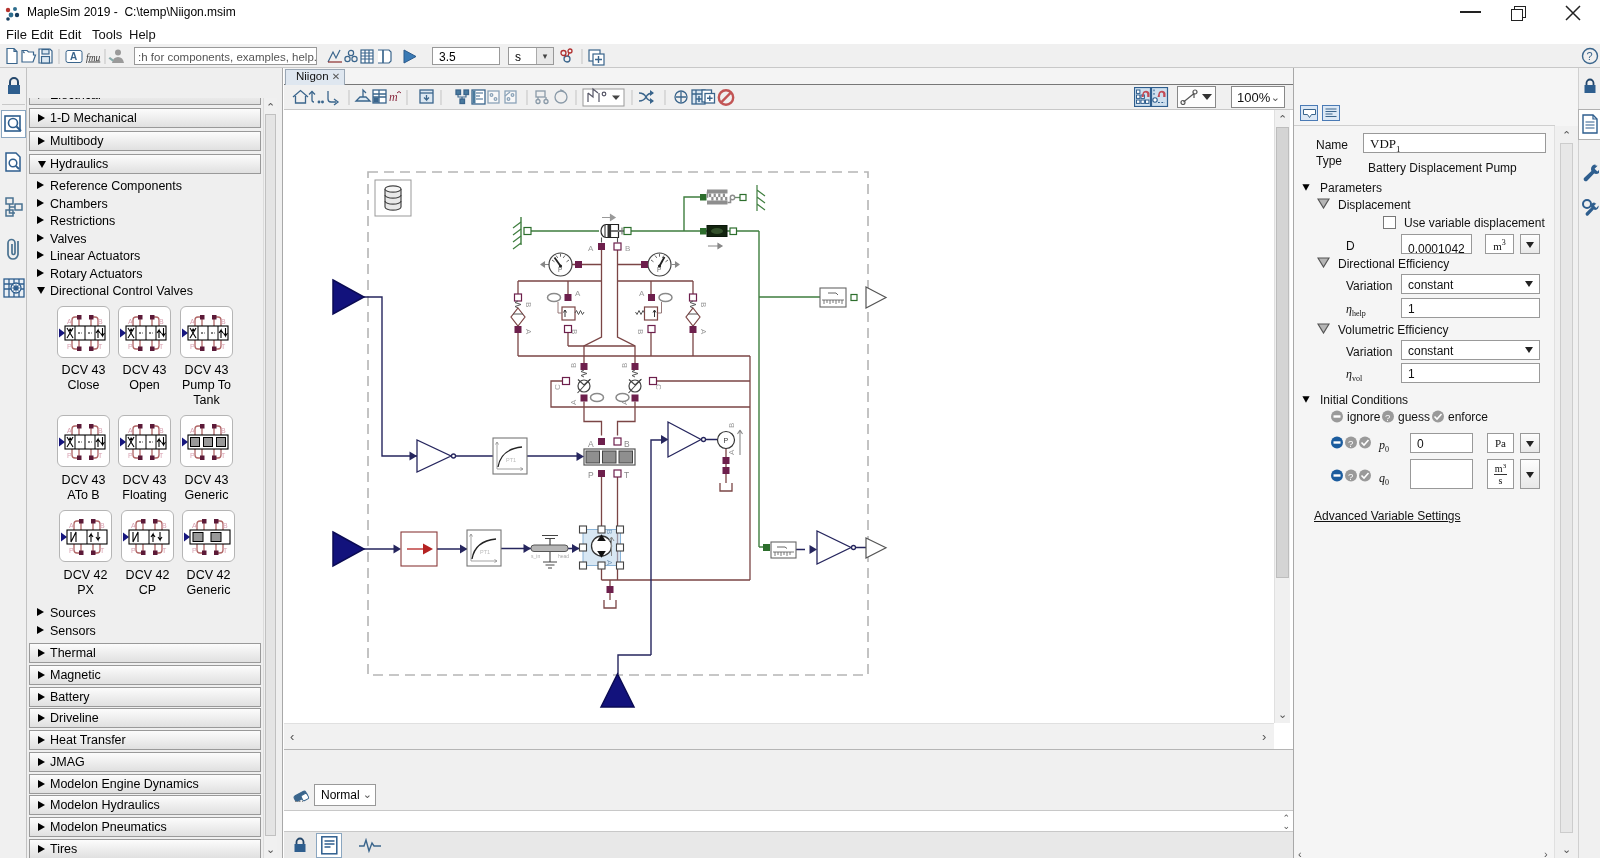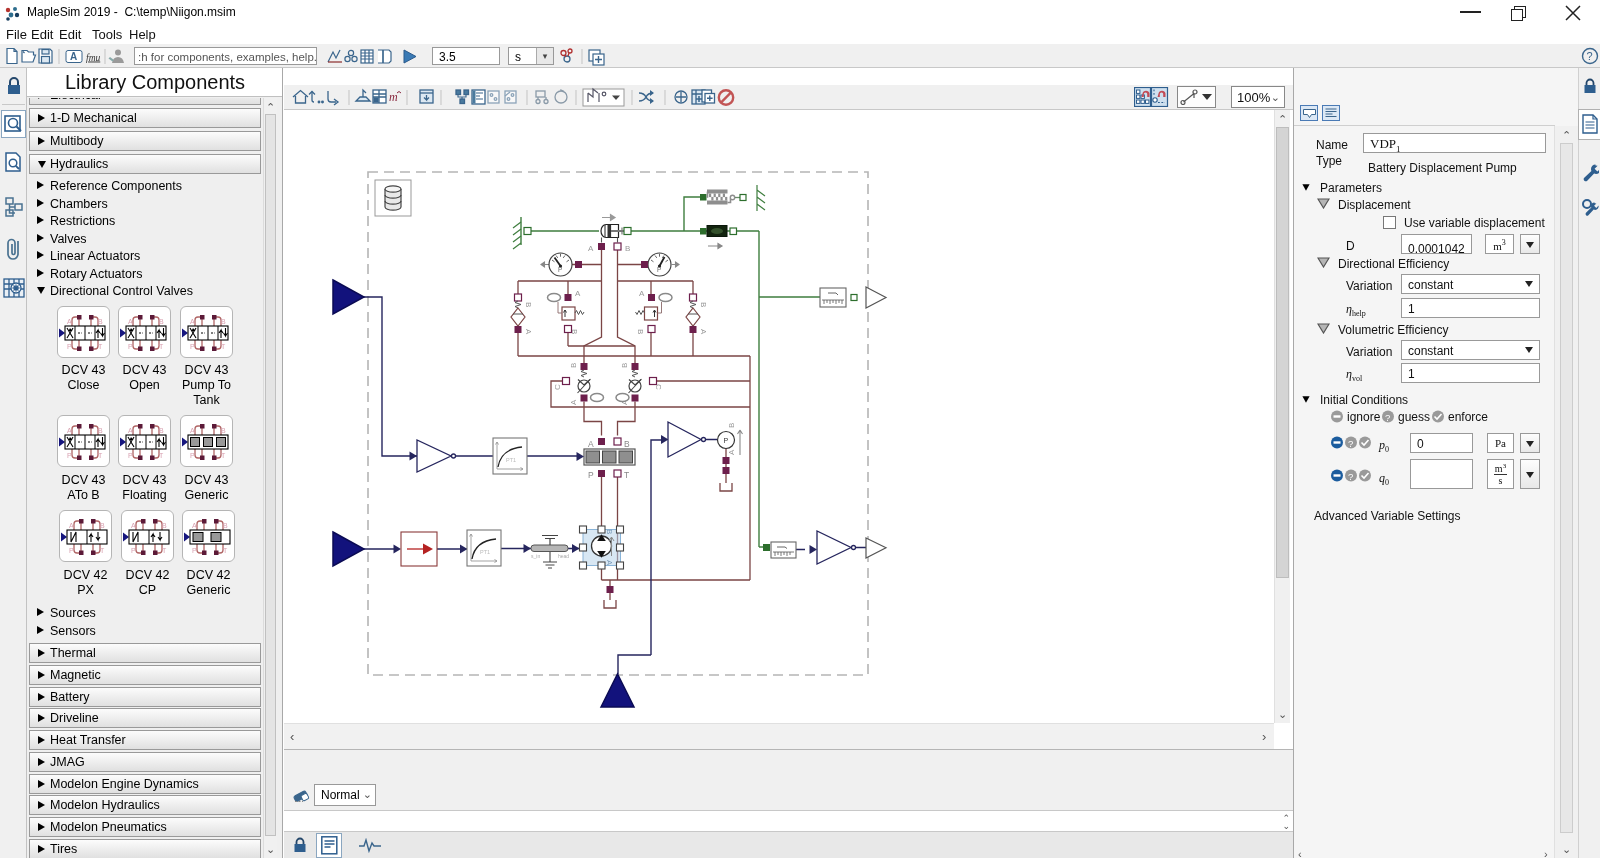--- a/index.html
+++ b/index.html
@@ -212,21 +212,20 @@
     <g fill="none" stroke="#2e5e8e" stroke-width="1.3">
       <rect x="1" y="3" width="20" height="18" fill="#eaf0f6"></rect>
       <path d="M1 8 h20 M1 13 h20 M6 3 v18 M11 3 v18 M16 3 v18"></path>
       <circle cx="13" cy="12" r="5" fill="#fff"></circle>
         <path d="M13 8.5 v7 M9.5 12 h7 M10.5 9.5 l5 5 M15.5 9.5 l-5 5"></path>
     </g>
   </svg>
 </div>
 
 <div class="abs" id="libpanel">
-  <div class="abs" id="libtitle">Library Components</div>
   <div id="libtree" class="abs" style="left:0;top:30px;width:263px;height:760px;overflow:hidden;">
     <div class="acc" style="top:-13px"><span class="ar tri-r" style="border-left-color:#333"></span>Electrical</div>
     <div class="acc" style="top:10px"><span class="ar tri-r"></span>1-D Mechanical</div>
     <div class="acc" style="top:33px"><span class="ar tri-r"></span>Multibody</div>
     <div class="acc" style="top:56px"><span class="ar tri-d" style="top:6px"></span>Hydraulics</div>
     <div class="sub" style="top:80px"><span class="ar tri-r"></span>Reference Components</div>
     <div class="sub" style="top:97.5px"><span class="ar tri-r"></span>Chambers</div>
     <div class="sub" style="top:115px"><span class="ar tri-r"></span>Restrictions</div>
     <div class="sub" style="top:132.5px"><span class="ar tri-r"></span>Valves</div>
     <div class="sub" style="top:150px"><span class="ar tri-r"></span>Linear Actuators</div>
@@ -282,20 +281,23 @@
     <div class="acc" style="top:741px"><span class="ar tri-r"></span>Tires</div>
   </div>
 </div>
 <div class="abs" id="libscroll">
   <div class="abs" style="left:2px;top:3px;width:9px;height:9px;color:#555;font-size:11px">⌃</div>
   <div class="abs" style="left:1px;top:16px;width:11px;height:722px;background:#e4e4e4;border:1px solid #c0c0c0"></div>
   <div class="abs" style="left:2px;top:745px;width:9px;height:9px;color:#555;font-size:11px">⌄</div>
 </div>
 
 <div class="abs" id="center">
+  <div class="abs" id="tabbar">
+      <div id="tab" style="font-size:11.5px">Niigon <span style="color:#555;font-size:10px">✕</span></div>
+    </div>
   <div class="abs" id="ctoolbar">
     <svg class="abs" style="left:8px;top:2px" width="440" height="21" viewBox="0 0 440 21">
       <g fill="none" stroke="#3a658c" stroke-width="1.3">
         <path d="M1 10 l7.5 -6.5 l7.5 6.5 M3.5 9 v7 h10 v-7"></path>
         <path d="M20 4.5 v8.5 q0 2 2 2"></path>
           <path d="M17 7.5 l3 -3 l3 3"></path>
         <circle cx="27" cy="15" r="0.8" fill="#3a658c"></circle>
           <circle cx="30.5" cy="15" r="0.8" fill="#3a658c"></circle>
         <path d="M36 4 v8 q0 3 3 3 h5"></path>
           <path d="M42 12 l4 3 l-4 3"></path>
@@ -787,21 +789,21 @@
     </svg>
     <div class="abs" style="left:85px;top:345px;font-family:'Liberation Serif',serif;font-style:italic">q<sub style="font-size:8px;font-style:normal">0</sub></div>
     <div class="abs pin" style="left:116px;top:333px;width:63px;height:30px"></div>
     <div class="abs punit" style="left:193px;top:333px;width:27px;height:30px;font-size:10px;font-family:'Liberation Serif',serif;line-height:1">
       <div style="border-bottom:1px solid #333;width:13px;margin:3px auto 1px">m<sup style="font-size:7px">3</sup></div>
         <div>s</div>
     </div>
     <div class="abs pdrop" style="left:226px;top:333px;width:20px;height:30px">
         <span class="abs" style="left:5px;top:12px;width:0;height:0;border-top:6px solid #222;border-left:4.5px solid transparent;border-right:4.5px solid transparent"></span>
       </div>
-    <div class="abs" style="left:20px;top:383px;">Advanced Variable Settings</div>
+    <div class="abs" style="left:20px;top:383px;text-decoration:underline">Advanced Variable Settings</div>
     <div class="abs" style="left:4px;top:722px;color:#555;font-size:11px">‹</div>
     <div class="abs" style="left:250px;top:722px;color:#555;font-size:11px">›</div>
   </div>
 </div>
 <div class="abs" id="pscroll">
   <div class="abs" style="left:7px;top:3px;color:#555;font-size:11px">⌃</div>
   <div class="abs" style="left:5px;top:17px;width:13px;height:690px;background:#e7e7e7;border:1px solid #cccccc"></div>
   <div class="abs" style="left:7px;top:717px;color:#555;font-size:11px">⌄</div>
 </div>
 <div class="abs" id="rightstrip">

